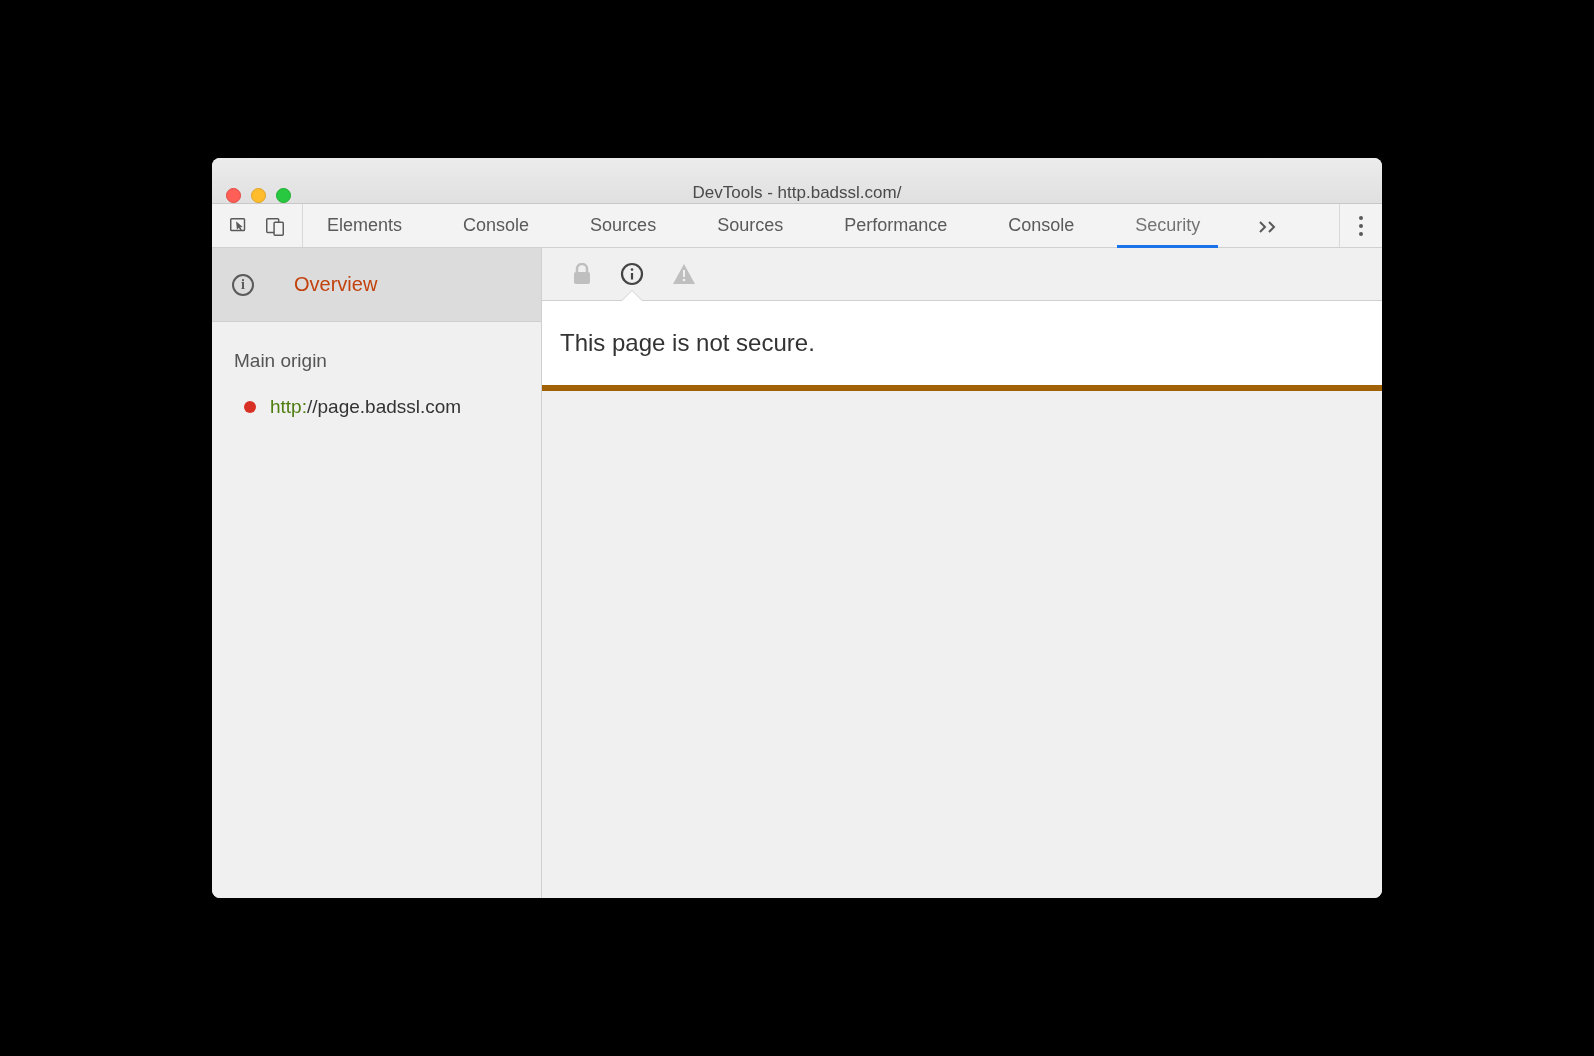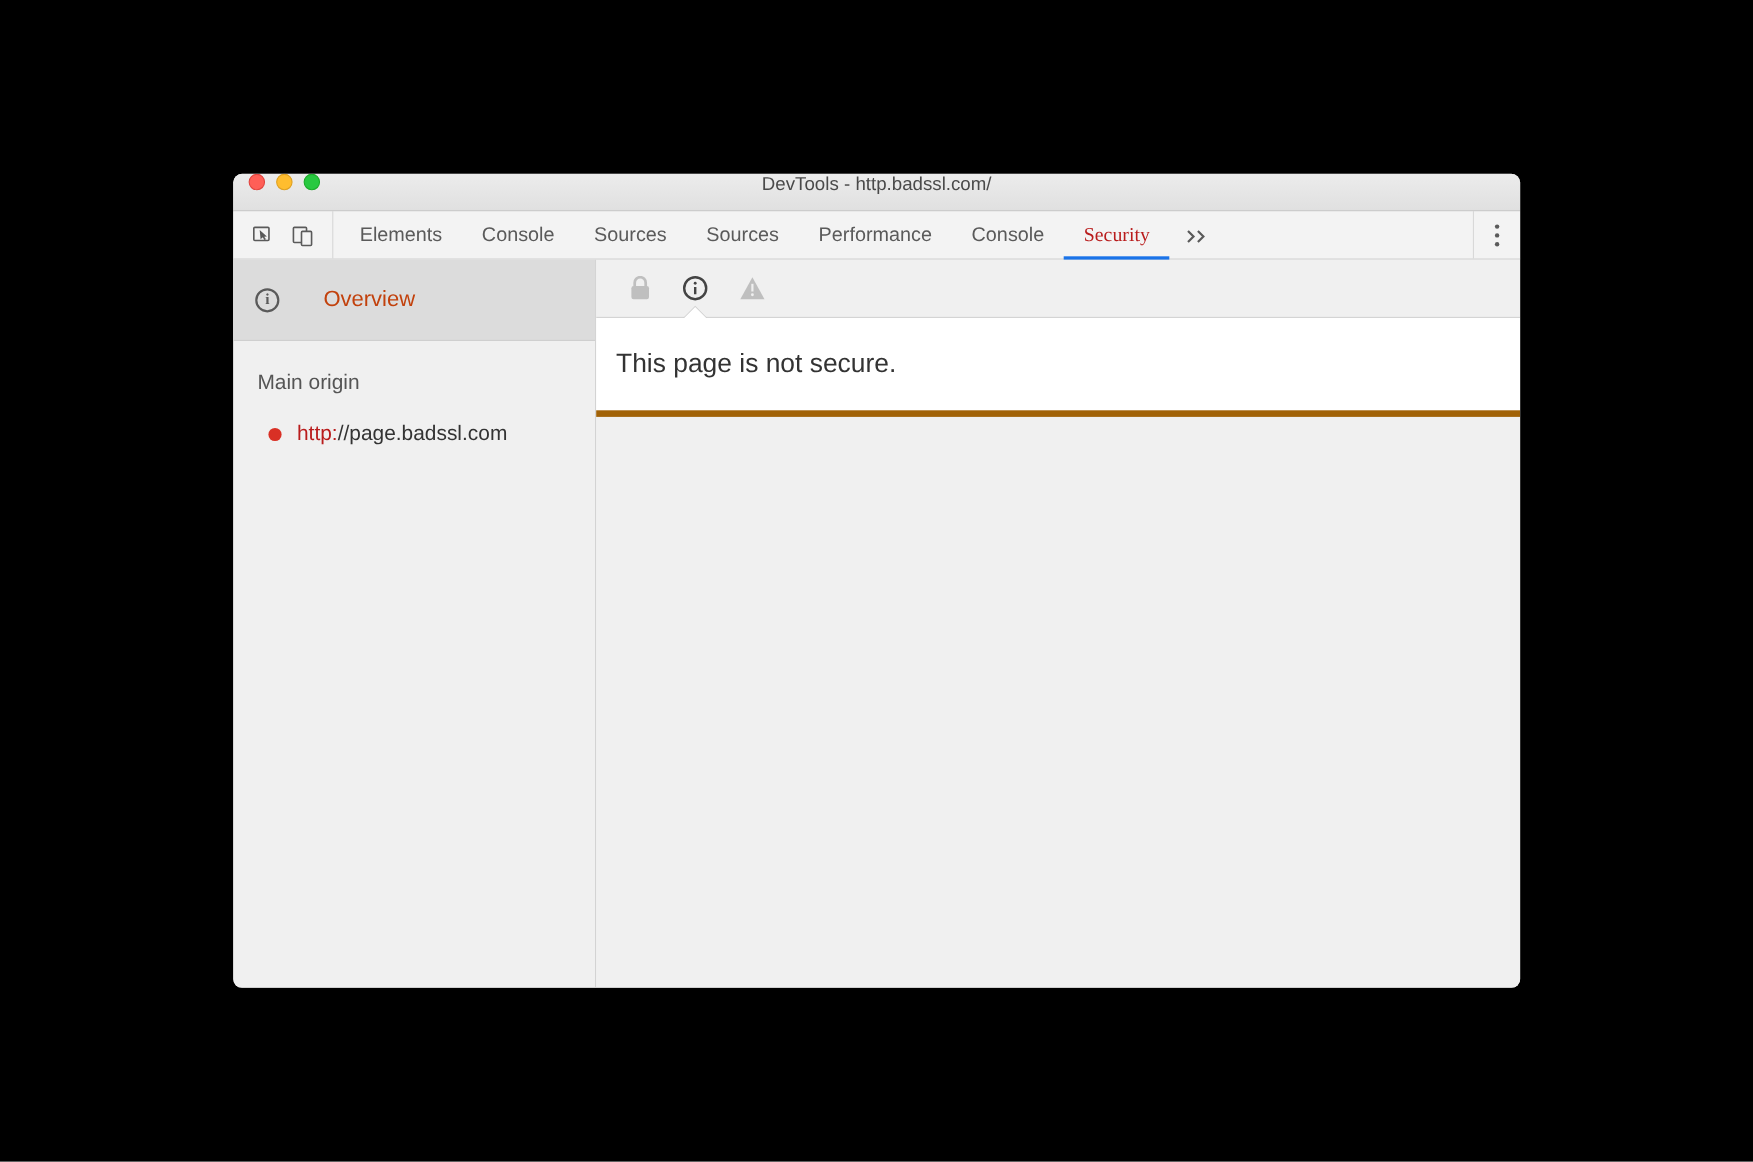--- a/index.html
+++ b/index.html
@@ -16,25 +16,25 @@
       width: 1170px;
       height: 740px;
       background: #f0f0f0;
       border-radius: 8px;
       box-shadow: 0 20px 60px rgba(0,0,0,0.5);
       overflow: hidden;
       display: flex;
       flex-direction: column;
     }
     .titlebar {
-      height: 34px;
+      height: 46px;
       background: linear-gradient(#ececec, #e0e0e0);
       border-bottom: 1px solid #c8c8c8;
       display: flex;
-      align-items: flex-start;
+      align-items: flex-end;
       position: relative;
       text-decoration: underline;
     }
     .traffic-lights {
       display: flex;
       gap: 10px;
       padding-left: 14px;
     }
     .traffic-light {
       width: 15px;
@@ -73,34 +73,34 @@
       display: flex;
       align-items: center;
       justify-content: center;
     }
     .tabs {
       display: flex;
       align-items: center;
       height: 100%;
       flex: 1;
       padding-left: 6px;
+      gap: 25px;
     }
     .tab {
       padding: 0 18px;
       height: 100%;
       display: flex;
       align-items: center;
       font-size: 18px;
       color: #5a5a5a;
       cursor: pointer;
       position: relative;
     }
     .tab.active {
-      color: #b91c1c;
-      font-family: Liberation Serif, serif;
+      color: #737373;
     }
     .tab.active::after {
       content: "";
       position: absolute;
       left: 0; right: 0; bottom: -1px;
       height: 3px;
       background: #1a73e8;
     }
     .tab-overflow {
       padding: 0 14px;
@@ -179,21 +179,21 @@
       width: 12px;
       height: 12px;
       border-radius: 50%;
       background: #d93025;
       flex-shrink: 0;
     }
     .origin-text {
       font-size: 19px;
       color: #333;
     }
-    .origin-scheme { color: #b91c1c; }
+    .origin-scheme { color: #4d7c0f; }
     .main {
       flex: 1;
       background: #f0f0f0;
       display: flex;
       flex-direction: column;
     }
     .main-header {
       padding: 14px 28px 0;
     }
     .main-title {

